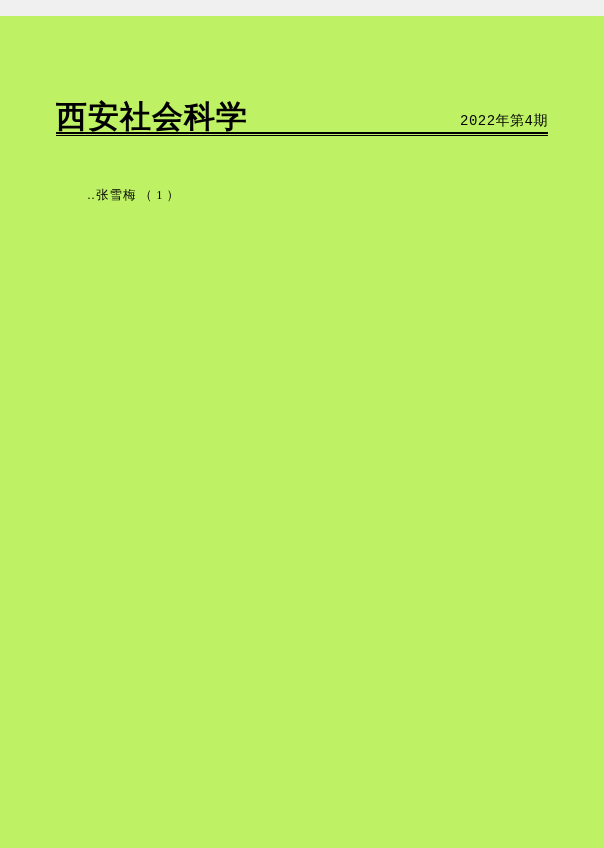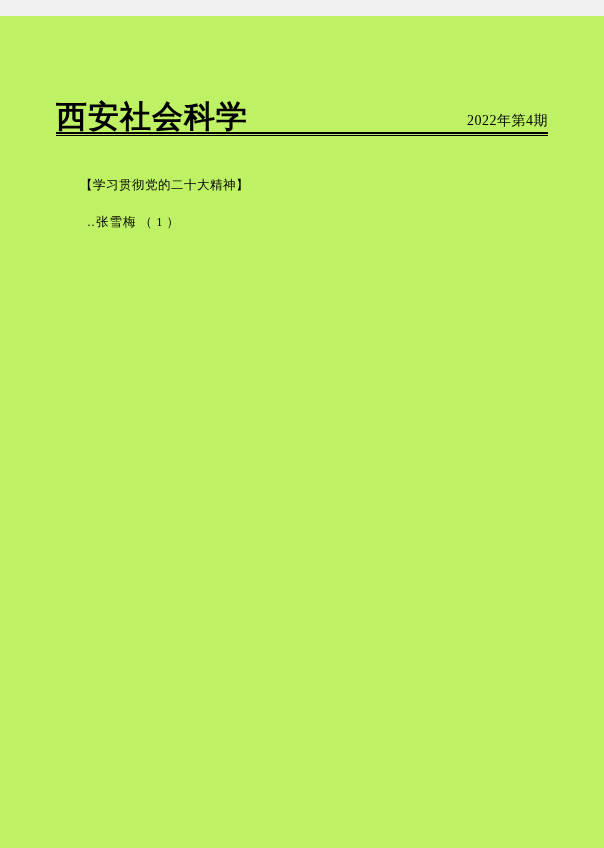--- a/index.html
+++ b/index.html
@@ -51,20 +51,21 @@
     letter-spacing: 0.5px;
     position: relative;
     top: -2px;
   }
   .issue {
     font-size: 14px;
     color: #000;
     letter-spacing: 0.5px;
     position: relative;
     top: -2px;
+    font-family: Liberation Mono, monospace;
   }
   .rule {
     position: absolute;
     left: 56px;
     right: 56px;
     top: 116px;
     border-top: 2px solid #000;
   }
   .rule2 {
     position: absolute;
@@ -130,21 +131,20 @@
     <div class="masthead-left">
       <span class="journal-title">西安社会科学</span>
     </div>
     <div class="issue">2022年第4期</div>
   </div>
 
   <div class="rule"></div>
   <div class="rule2"></div>
 
   <div class="toc" id="toc">
-      <div class="section-head">【学习贯彻党的二十大精神】</div>
       <div class="entry">
         <span class="title">开辟马克思主义中国化时代化新境界</span>
         <span class="leader">……………………………………………………………………………………………………………………………………</span>
         <span class="author">张雪梅</span>
         <span class="page">（ 1 ）</span>
       </div>
     </div>
 
 </div>
 

